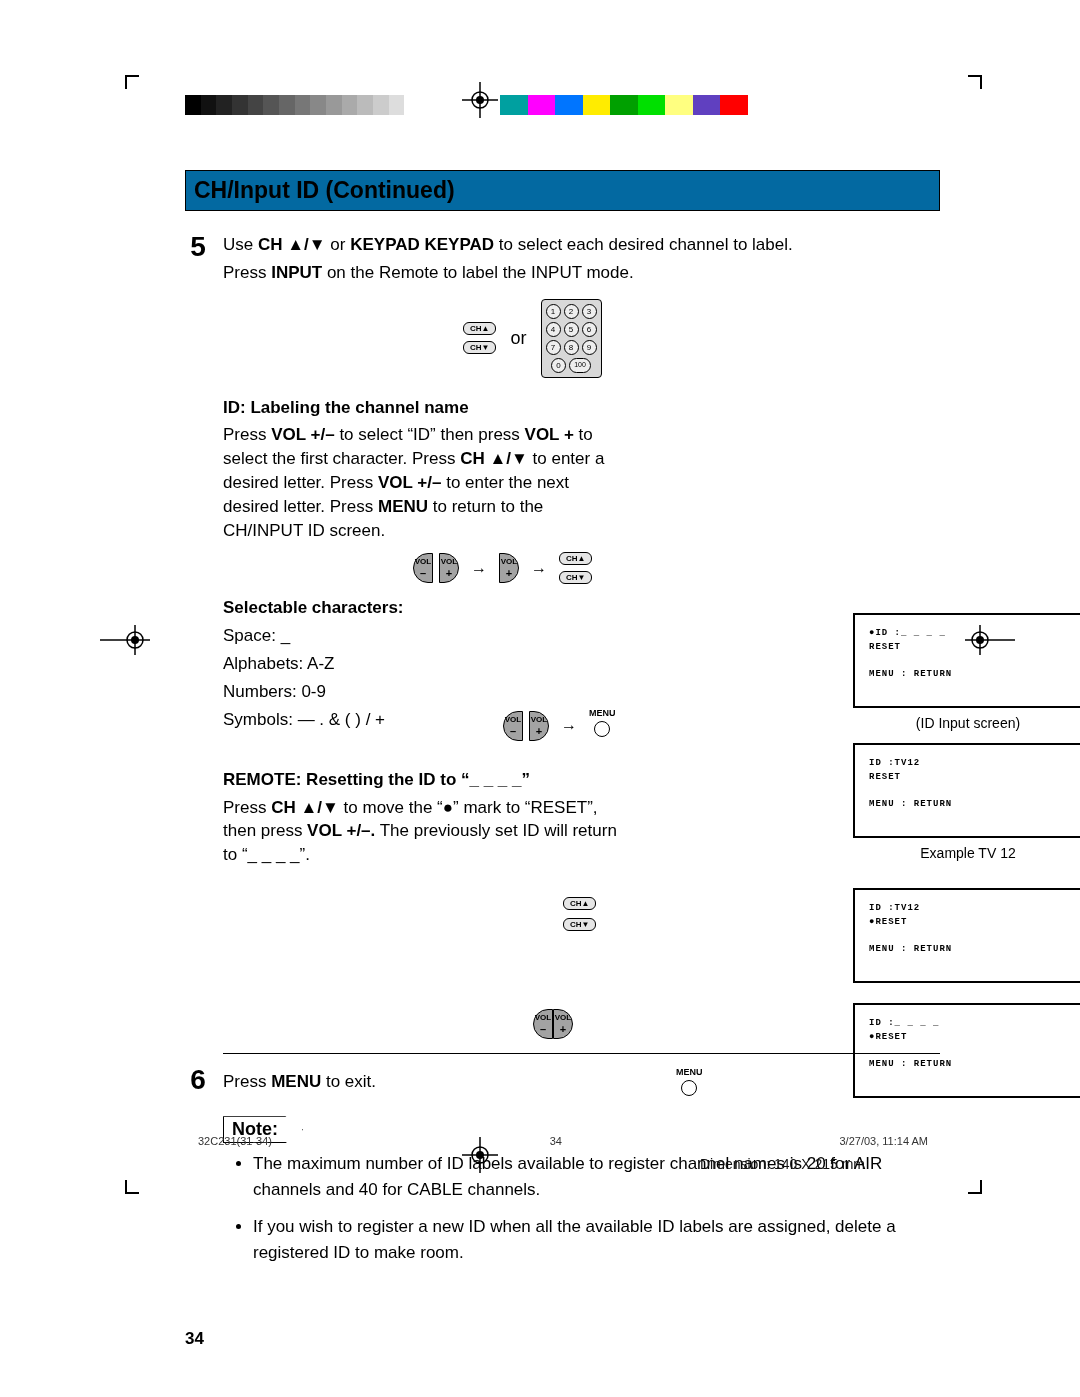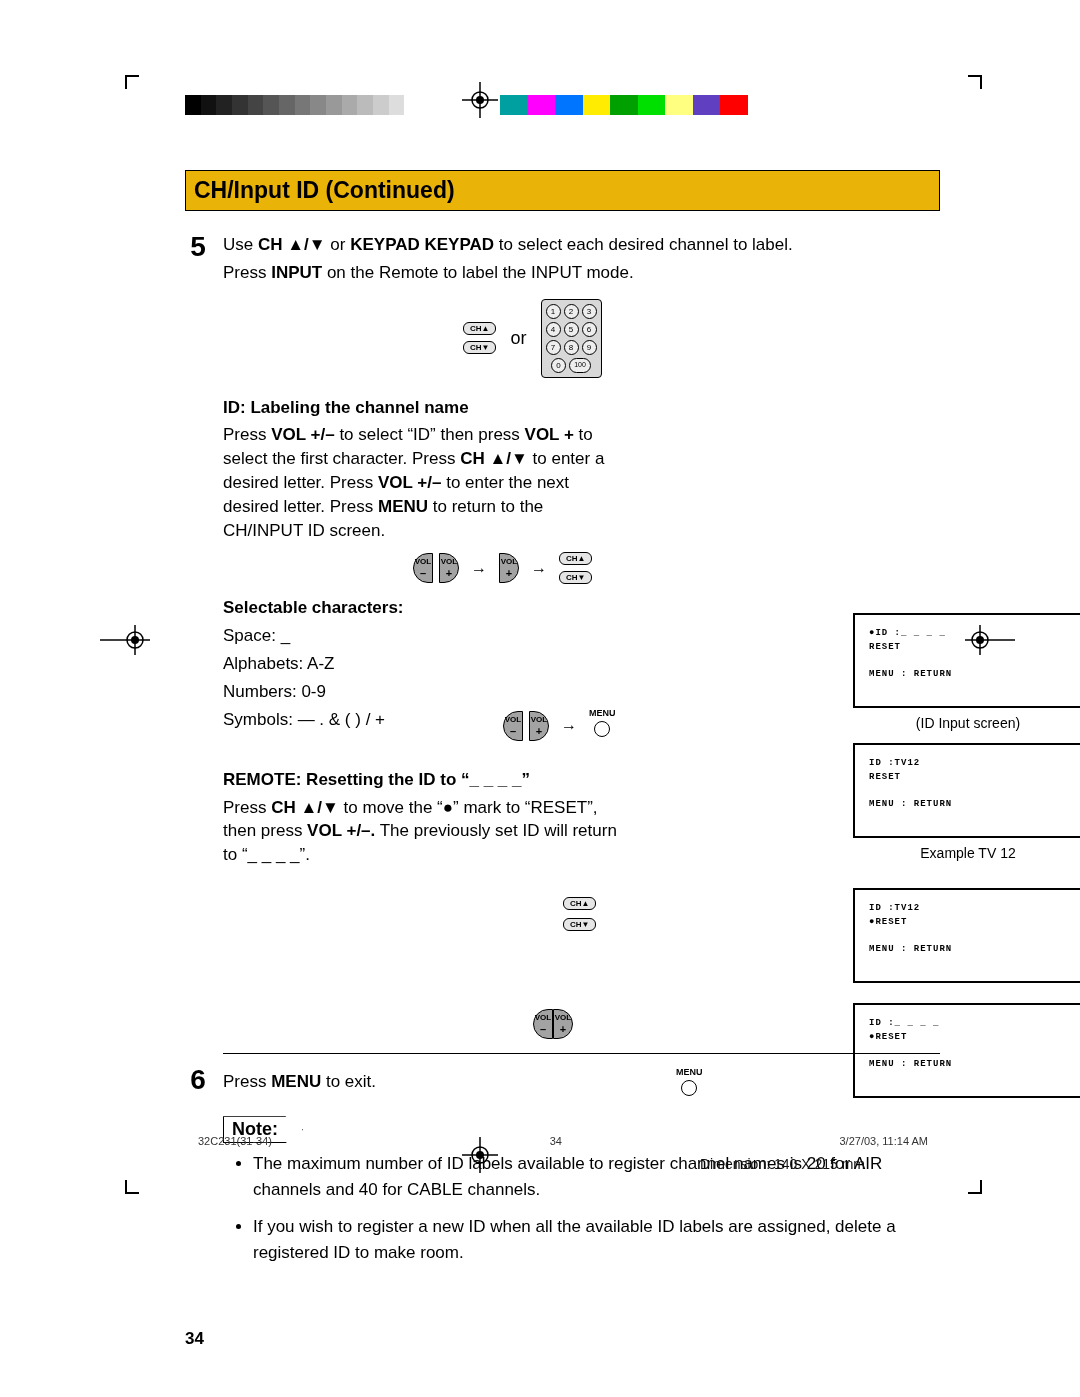--- a/index.html
+++ b/index.html
@@ -28,21 +28,21 @@
   .color-bar { position:absolute; top:95px; left:500px; width:275px; height:20px; display:flex; }
   .color-bar div { flex:1; }
   
   .page {
     position: absolute;
     top: 170px; left: 185px;
     width: 755px;
   }
   .heading-bar {
     border: 1px solid #000;
-    background: #eab308;
+    background: #0369a1;
     padding: 6px 10px 6px 8px;
     font-size: 23px;
     font-weight: bold;
   }
   .step { display:flex; gap:12px; margin-top:22px; }
   .step-num { font-size:28px; font-weight:bold; width:26px; text-align:center; line-height:1; }
   .step-body { flex:1; line-height:1.4; }
   .step-body p { margin-bottom: 4px; }
   .subhead { font-weight:bold; margin-top:18px; margin-bottom:4px; }
   .divider { border-top:1px solid #000; margin:14px 0 12px 38px; }

